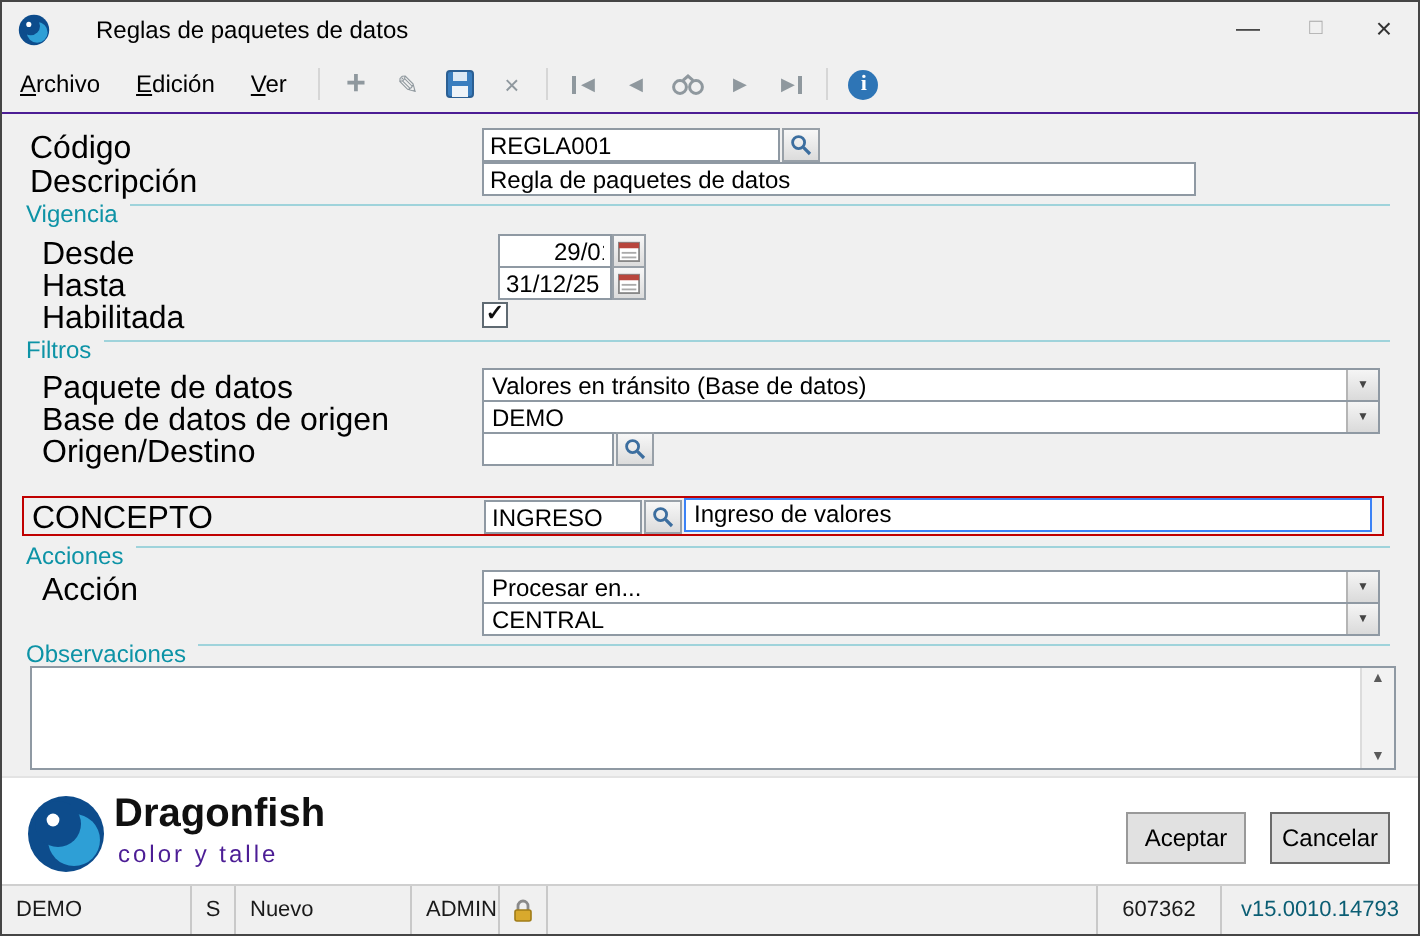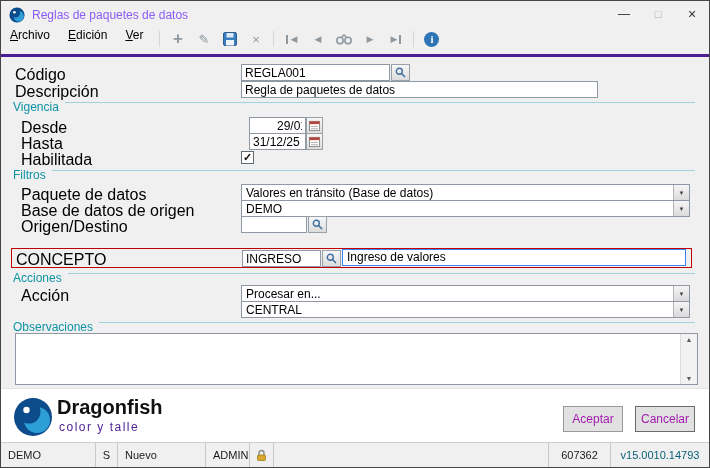--- a/index.html
+++ b/index.html
@@ -2,28 +2,28 @@
 <html><head>
 <meta charset="utf-8">
 <style>
   * { margin:0; padding:0; box-sizing:border-box; }
   body { width:710px; height:468px; font-family:"Liberation Sans", sans-serif; background:#fff; }
   .window { position:relative; width:710px; height:468px; background:#f0f0f0; border:1px solid #454545; overflow:hidden; font-size:12px; color:#000; }
 
   
   .titlebar { position:absolute; top:0; left:0; right:0; height:27px; display:flex; align-items:center; padding-left:8px; }
   .title-icon { width:16px; height:16px; margin-right:7px; flex:none; }
-  .title-text { font-size:12px; color:#8b5cf6; }
+  .title-text { font-size:12px; color:#000000;margin-left:16px; }
   .caption-buttons { position:absolute; right:0; top:0; display:flex; }
   .cap-btn { width:34px; height:26px; display:flex; align-items:center; justify-content:center; font-size:12px; color:#333; background:transparent; border:none; }
   .cap-btn.max { color:#a8a8a8; font-size:11px; }
   .cap-btn.close { font-size:14px; }
 
   
-  .menubar { position:absolute; top:27px; left:0; right:0; height:29px; display:flex; align-items:flex-start; border-bottom:3px solid #4c1d95; }
+  .menubar { position:absolute; top:27px; left:0; right:0; height:29px; display:flex; align-items:center; border-bottom:1px solid #4c1d95; }
   .menu-item { padding:0 9px; font-size:12px; cursor:default; }
   .toolbar { display:flex; align-items:center; margin-left:4px; gap:3px; }
   .tool { width:23px; height:22px; display:flex; align-items:center; justify-content:center; background:transparent; border:none; }
   .glyph { display:block; line-height:1; color:#8f989e; font-size:13px; }
   .glyph.plus { font-size:17px; font-weight:bold; margin-top:-2px; }
   .glyph.navg { font-size:9px; }
   .nav-first { border-left:2px solid #8f989e; padding-left:2px; }
   .nav-last { border-right:2px solid #8f989e; padding-right:2px; }
   .tsep { width:1px; height:16px; background:#d6d6d6; margin:0 3px; }
   .info-circle { width:15px; height:15px; border-radius:50%; background:#2e75b6; color:#fff; font-size:11px; font-weight:bold; font-family:"Liberation Serif", serif; display:flex; align-items:center; justify-content:center; line-height:1; }
@@ -47,21 +47,21 @@
   .obs-text { position:absolute; left:3px; top:2px; right:20px; bottom:2px; font-size:12px; }
   .obs-scroll { position:absolute; right:0; top:0; bottom:0; width:17px; background:#f2f2f2; border-left:1px solid #dcdcdc; }
   .obs-arrow { position:absolute; left:0; right:0; top:2px; text-align:center; font-size:7px; color:#5a5a5a; line-height:1; }
   .obs-arrow.bottom { top:auto; bottom:2px; }
 
   
   .footer { position:absolute; left:0; right:0; top:387px; height:56px; background:#fff; border-top:1px solid #e3e3e3; }
   .logo { position:absolute; left:12px; top:8px; width:40px; height:40px; }
   .brand { position:absolute; left:56px; top:7px; font-size:20px; font-weight:bold; color:#101010; }
   .tagline { position:absolute; left:58px; top:31px; font-size:12px; color:#4c1d95; letter-spacing:1.5px; }
-  .btn { position:absolute; top:17px; width:60px; height:26px; background:#e1e1e1; border:1px solid #999; font-family:"Liberation Sans",sans-serif; font-size:12px; color:#a21caf; }
+  .btn { position:absolute; top:17px; width:60px; height:26px; background:#e1e1e1; border:1px solid #999; font-family:"Liberation Sans",sans-serif; font-size:12px; color:#000000; }
   .btn.accept { left:562px; }
   .btn.cancel { left:634px; border-color:#6b6b6b; }
 
   
   .statusbar { position:absolute; left:0; right:0; bottom:0; height:25px; background:#f0f0f0; border-top:1px solid #cfcfcf; display:flex; align-items:stretch; font-size:11px; color:#1a1a1a; }
   .seg { display:flex; align-items:center; padding:0 7px; border-right:1px solid #c9c9c9; white-space:nowrap; overflow:hidden; flex:none; }
   .seg.center { justify-content:center; padding:0 2px; }
   .seg.spacer { flex:1; }
   .seg.version { color:#0b5e74; }
 </style>

